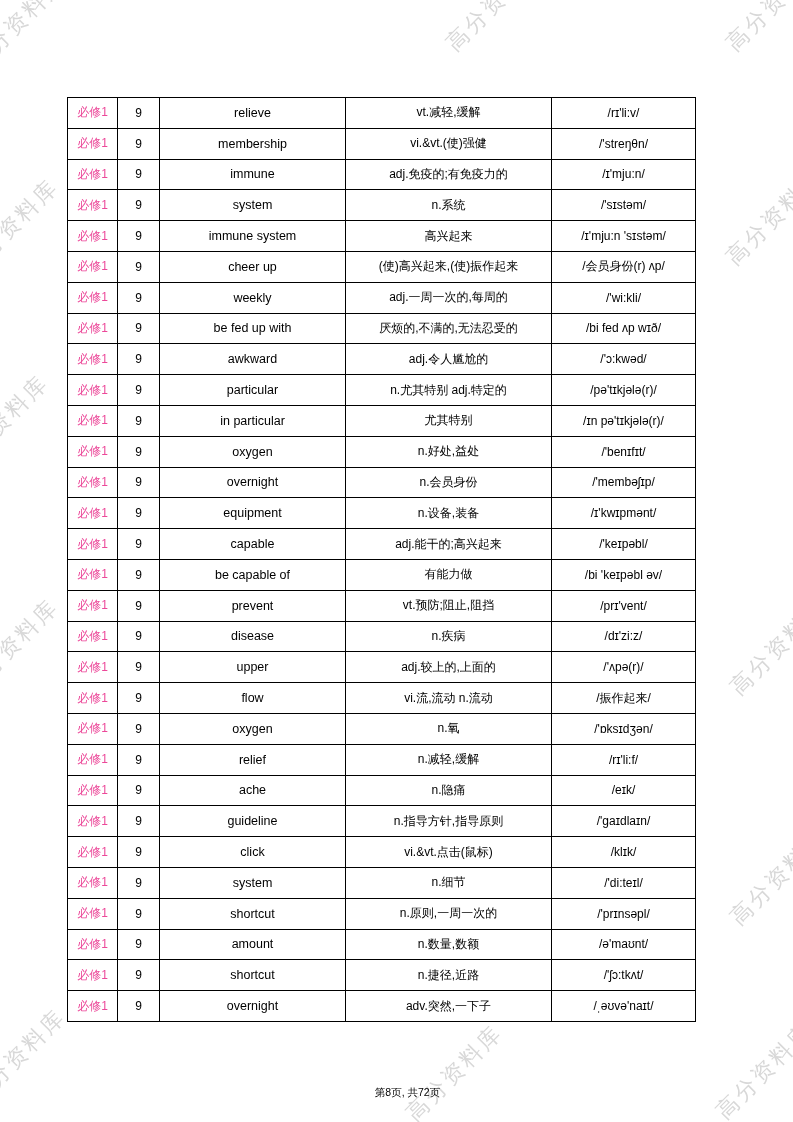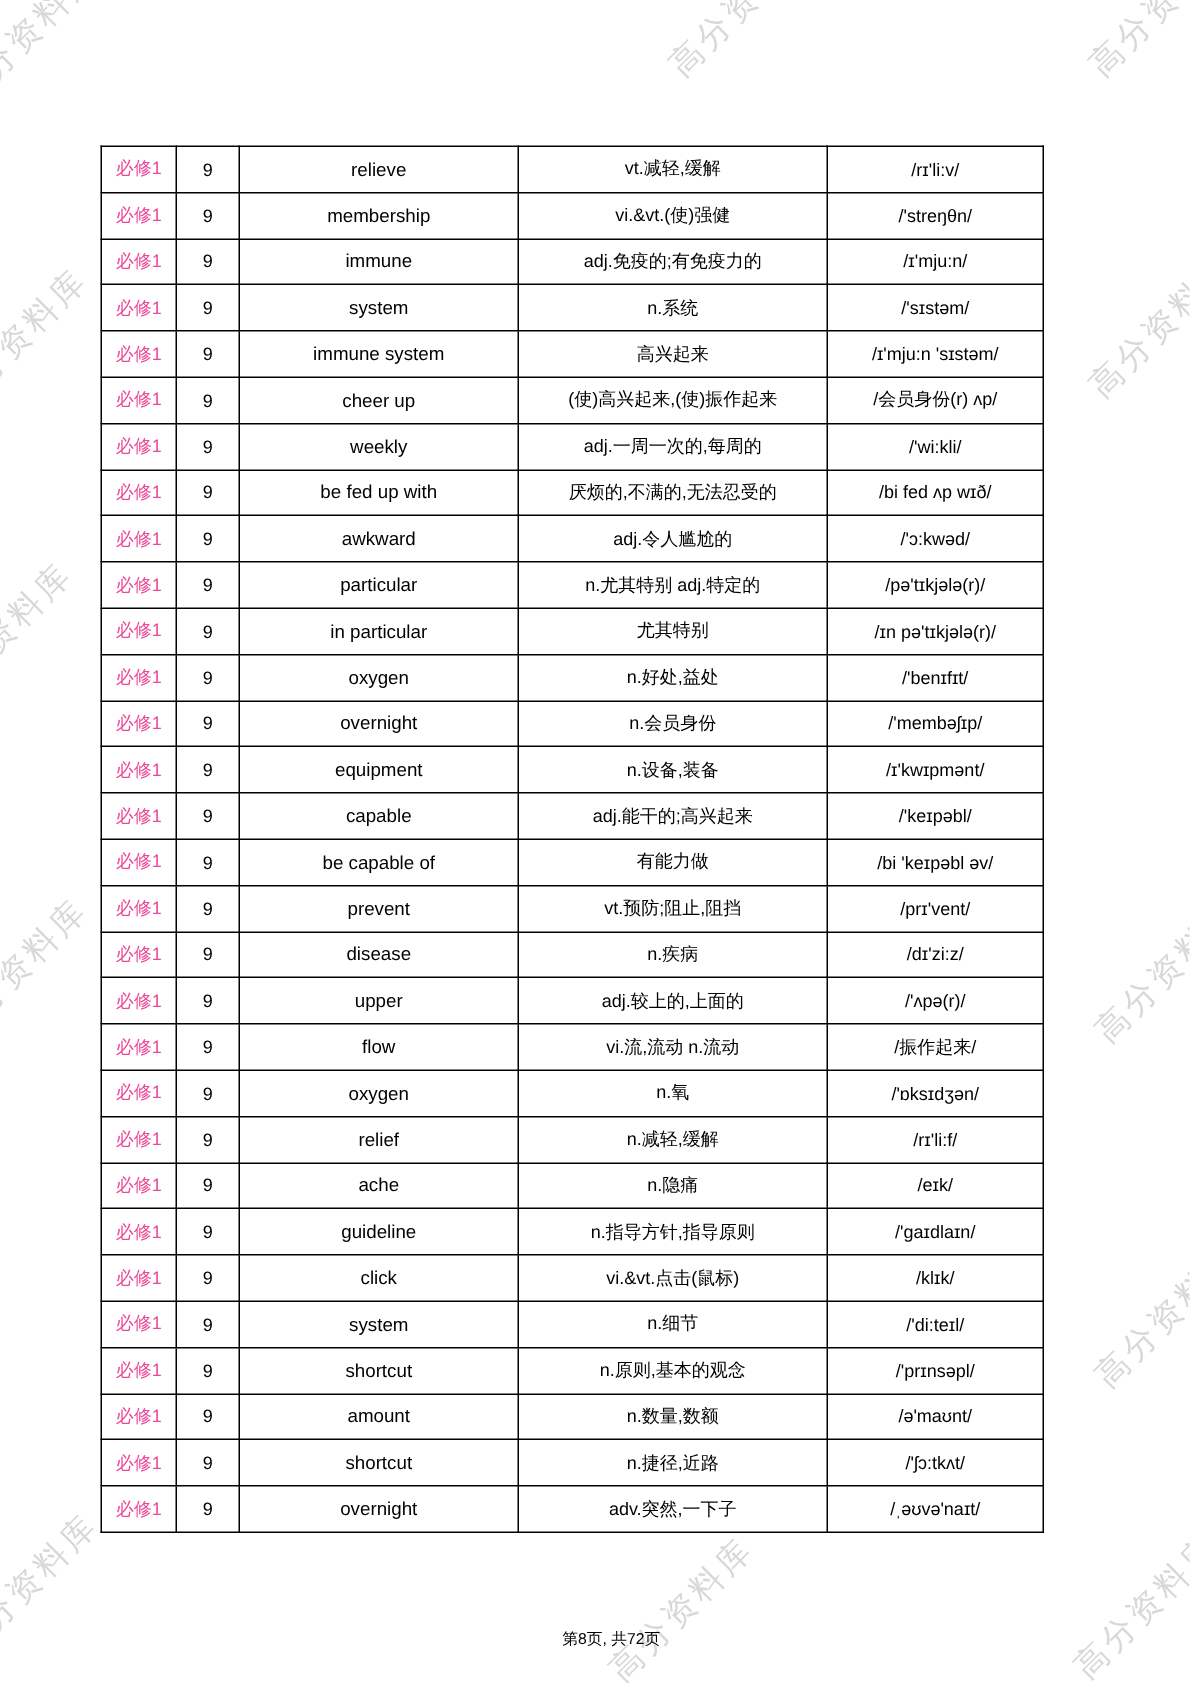--- a/index.html
+++ b/index.html
@@ -271,21 +271,21 @@
         <td class="book">必修1</td>
         <td class="unit">9</td>
         <td class="word">system</td>
         <td class="meaning">n.细节</td>
         <td class="phonetic">/'di:teɪl/</td>
       </tr>
       <tr>
         <td class="book">必修1</td>
         <td class="unit">9</td>
         <td class="word">shortcut</td>
-        <td class="meaning">n.原则,基本的观念</td>
+        <td class="meaning">n.原则,一周一次的</td>
         <td class="phonetic">/'prɪnsəpl/</td>
       </tr>
       <tr>
         <td class="book">必修1</td>
         <td class="unit">9</td>
         <td class="word">amount</td>
         <td class="meaning">n.数量,数额</td>
         <td class="phonetic">/ə'maʊnt/</td>
       </tr>
       <tr>

